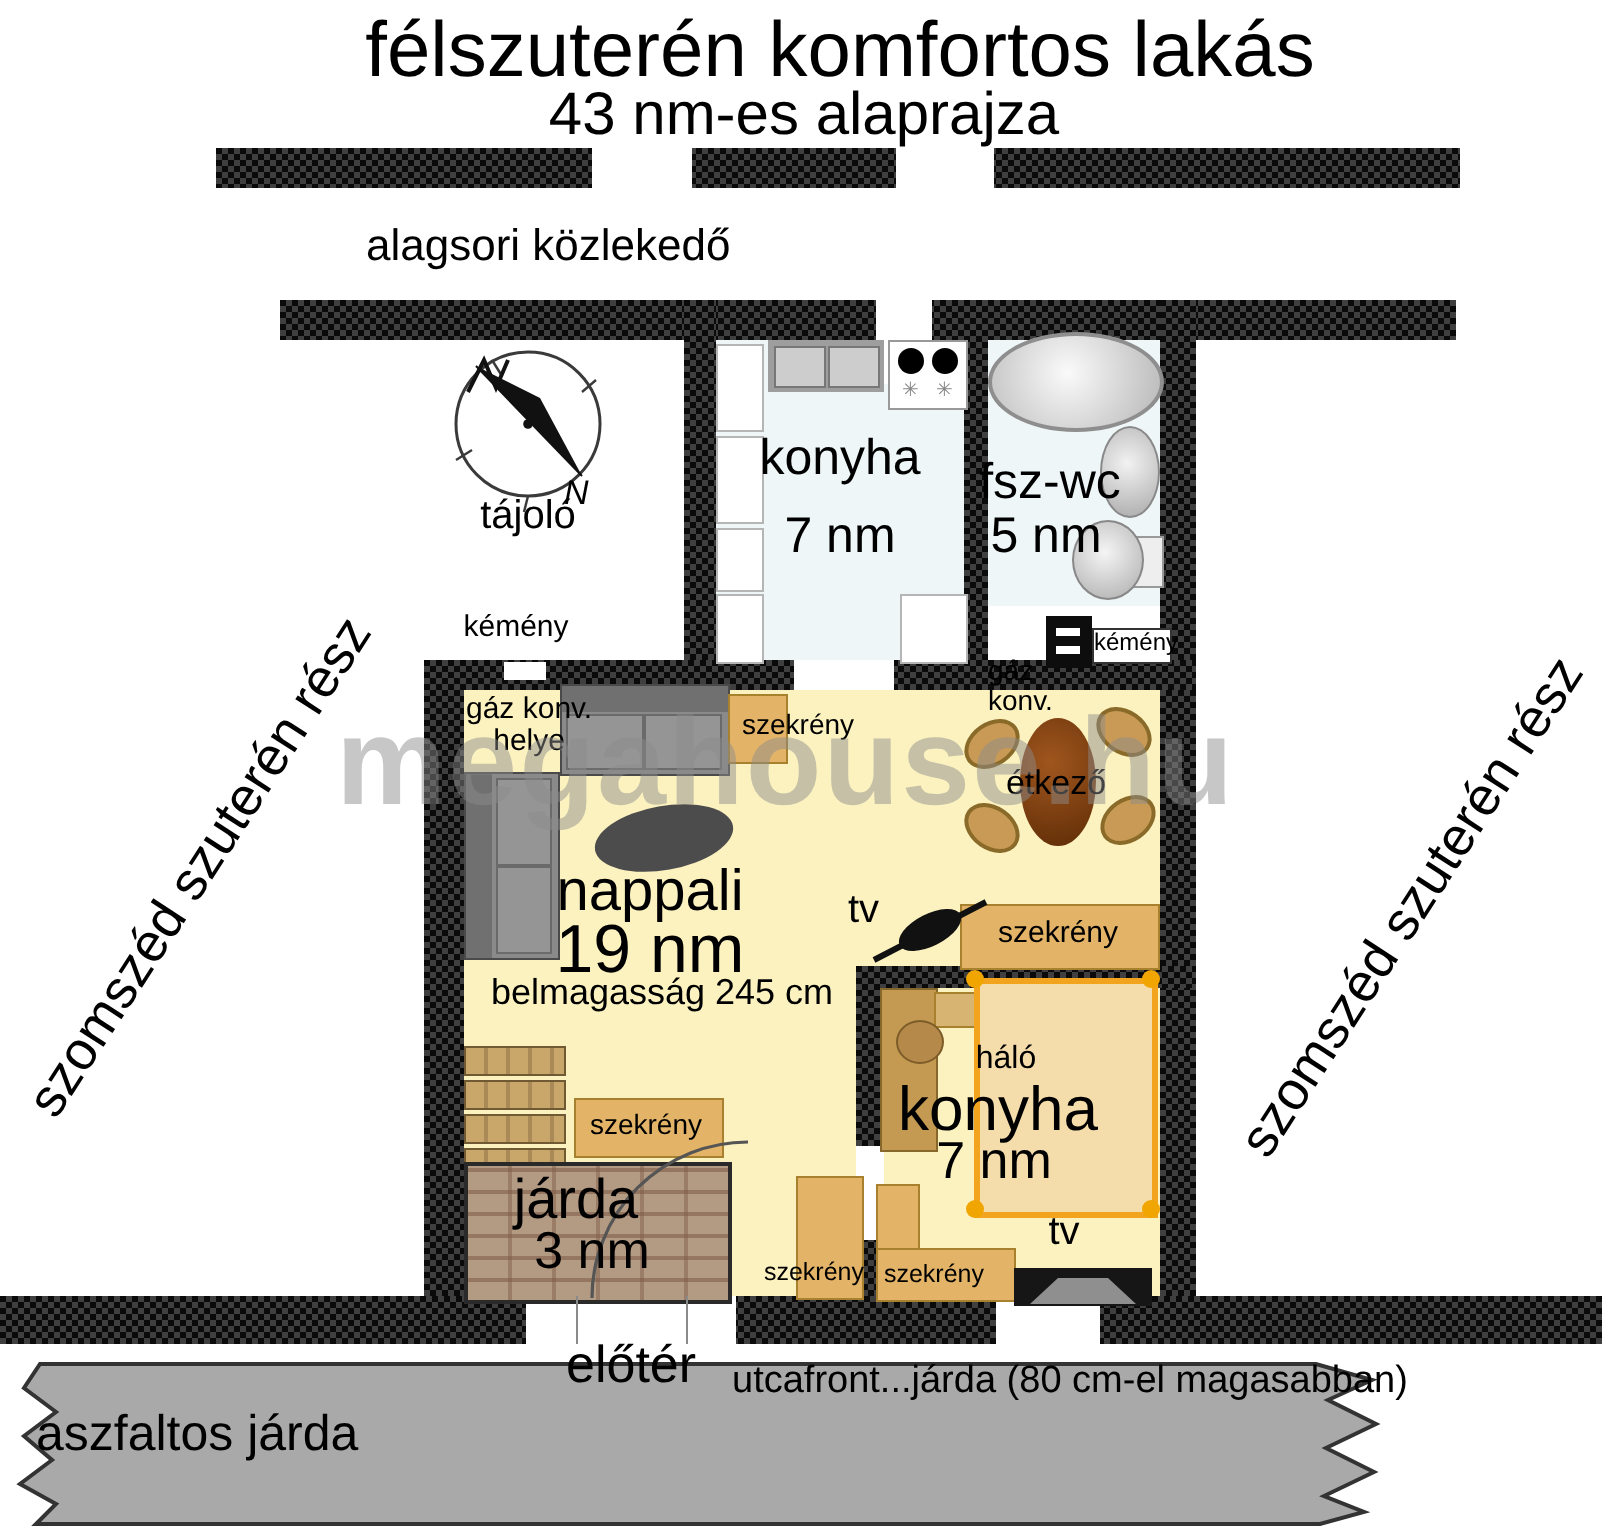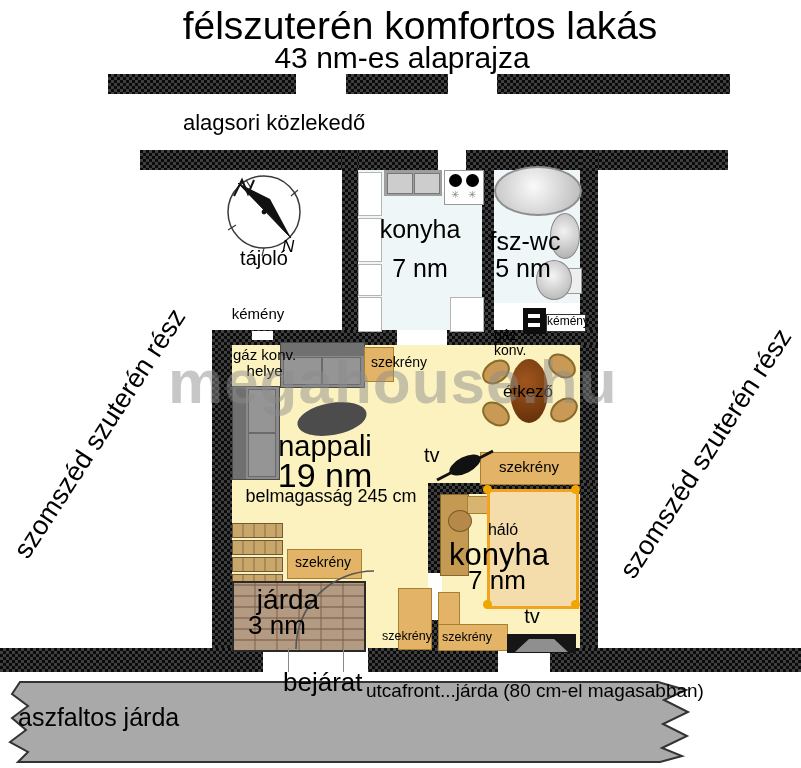--- a/index.html
+++ b/index.html
@@ -159,21 +159,21 @@
   <div class="step" style="left:232px;top:574px;width:49px;height:12px;"></div>
 
   <div class="cab" style="left:287px;top:549px;width:73px;height:28px;"></div>
   <div class="lbl ctr" style="left:323px;top:555px;font-size:14px;">szekrény</div>
 
   <div class="brick" style="left:232px;top:581px;width:130px;height:67px;"></div>
   <svg style="left:290px;top:565px;" width="95" height="90" viewBox="0 0 95 90">
     <path d="M6,84 A78,78 0 0 1 84,6" fill="none" stroke="#555" stroke-width="1.6"></path>
   </svg>
   <div class="lbl ctr" style="left:288px;top:585px;font-size:28px;">járda</div>
-  <div class="lbl ctr" style="left:277px;top:612px;font-size:26px;">3 nm</div>
+  <div class="lbl ctr" style="left:296px;top:612px;font-size:26px;">3 nm</div>
 
   <div class="cab" style="left:398px;top:588px;width:32px;height:60px;"></div>
   <div class="lbl ctr" style="left:407px;top:630px;font-size:12.5px;z-index:5;">szekrény</div>
 
   <div class="wall" style="left:428px;top:483px;width:170px;height:11px;"></div>
   <div class="wall" style="left:428px;top:483px;width:14px;height:167px;"></div>
   <div class="gap" style="left:428px;top:573px;width:14px;height:47px;"></div>
 
   <div class="cab" style="left:440px;top:494px;width:27px;height:80px;background:#c49a52;border-color:#87682c;"></div>
   <div class="cab" style="left:467px;top:496px;width:22px;height:16px;background:#d8b472;"></div>
@@ -196,21 +196,21 @@
     <rect x="0" y="0" width="69" height="19" fill="#161616"></rect>
     <polygon points="8,18 61,18 47,5 22,5" fill="#8f8f8f"></polygon>
   </svg>
 
   <div class="wall" style="left:0;top:648px;width:801px;height:24px;"></div>
   <div class="gap" style="left:263px;top:648px;width:105px;height:24px;"></div>
   <div class="abs" style="left:288px;top:648px;width:1px;height:24px;background:#8a8a8a;z-index:4;"></div>
   <div class="abs" style="left:343px;top:648px;width:1px;height:24px;background:#8a8a8a;z-index:4;"></div>
   <div class="gap" style="left:498px;top:648px;width:52px;height:24px;"></div>
 
-  <div class="lbl" style="left:283px;top:669px;font-size:26px;z-index:7;">bejárat</div>
+  <div class="lbl" style="left:283px;top:669px;font-size:26px;z-index:7;">előtér</div>
   <svg style="left:0;top:674px;z-index:4;" width="801" height="94" viewBox="0 0 801 94">
     <polygon points="20,8 658,8 686,16 664,26 688,38 663,50 687,62 662,74 682,82 660,88 18,88 28,78 10,68 26,56 12,44 28,32 12,20" fill="#a9a9a9" stroke="#333" stroke-width="2"></polygon>
   </svg>
   <div class="lbl" style="left:366px;top:681px;font-size:19px;z-index:7;">utcafront...járda (80 cm-el magasabban)</div>
   <div class="lbl" style="left:18px;top:704px;font-size:25px;z-index:7;">aszfaltos járda</div>
 
   <div class="rot" style="left:-68px;top:418px;">szomszéd szuterén rész</div>
   <div class="rot" style="left:538px;top:438px;">szomszéd szuterén rész</div>
 
   <div class="wm">megahouse.hu</div>

